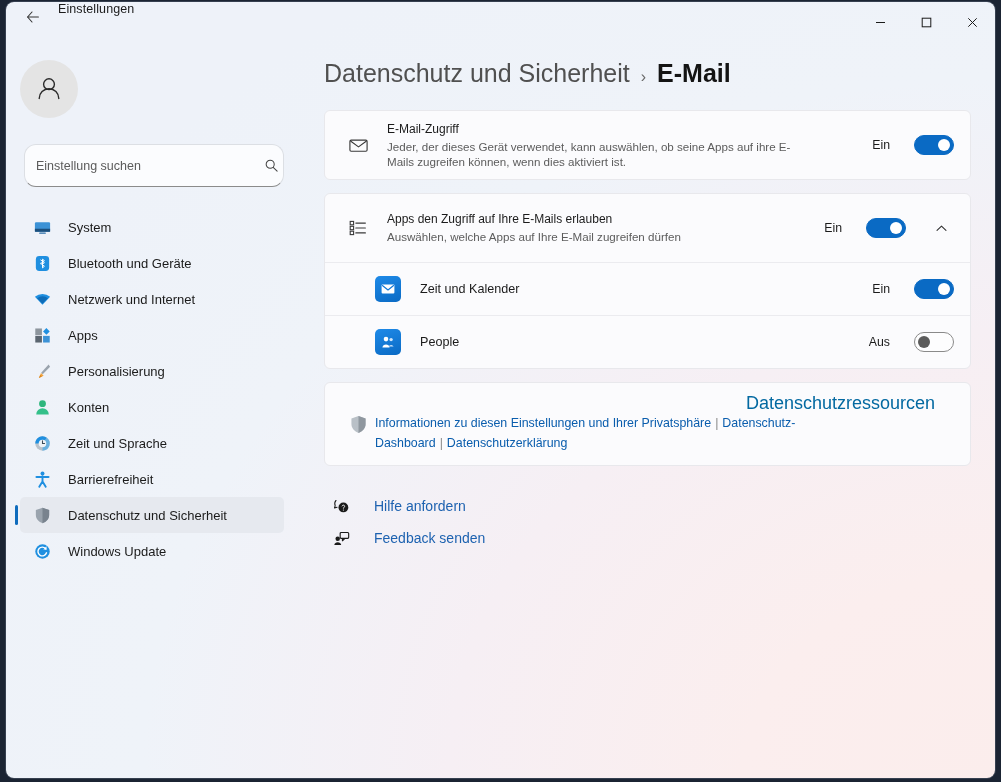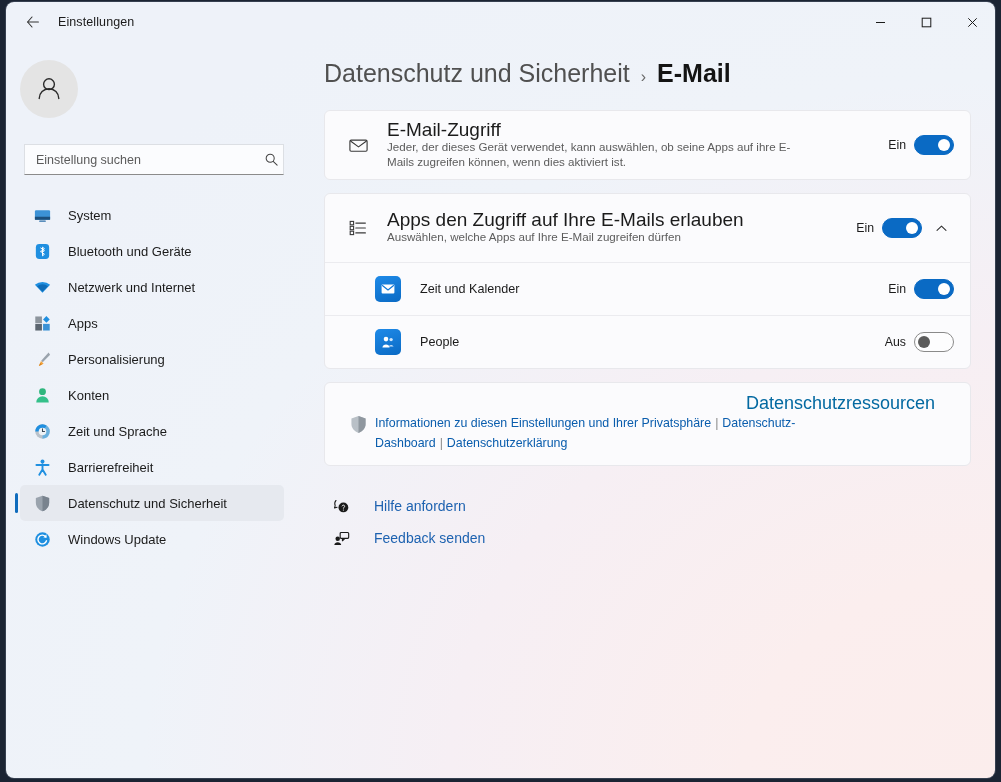--- a/index.html
+++ b/index.html
@@ -29,21 +29,21 @@
     box-shadow: 0 0 0 1px rgba(120,130,150,0.30);
   }
 
   
   #titlebar {
     position: absolute;
     left: 0; top: 0;
     width: 989px;
     height: 40px;
     display: flex;
-    align-items: center;
+    align-items: flex-start;
   }
   #back-button {
     width: 34px; height: 30px;
     margin-left: 10px;
     display: flex; align-items: center; justify-content: center;
     border-radius: 5px;
     cursor: pointer;
   }
   .app-title {
     margin-left: 8px;
@@ -75,25 +75,25 @@
     margin: 6px 0 0 14px;
     width: 58px; height: 58px;
     border-radius: 50%;
     background: #e4e4e4;
     display: flex; align-items: center; justify-content: center;
     cursor: pointer;
   }
   #search-box {
     margin: 26px 0 0 18px;
     width: 260px;
-    height: 31px;
+    height: 43px;
     background: #fbfcfe;
     border: 1px solid #dcdfe4;
     border-bottom: 1px solid #8b8b8b;
-    border-radius: 0;
+    border-radius: 12px;
     display: flex;
     align-items: center;
     padding: 0 4px 0 11px;
     cursor: text;
   }
   #search-input {
     flex: 1;
     border: none;
     outline: none;
     background: transparent;
@@ -182,36 +182,36 @@
     min-height: 52px;
   }
   .row.tall { min-height: 68px; align-items: center; }
   .row-icon {
     width: 34px;
     flex: 0 0 34px;
     display: flex; align-items: center; justify-content: center;
   }
   .row-text { flex: 1; padding: 9px 10px 9px 12px; }
   .row-title {
-    font-size: 19px;
+    font-size: 12px;
     color: #1b1b1b;
     line-height: 17px;
   }
   .row-sub {
     font-size: 11.6px;
     color: #5c5c5c;
     line-height: 15.5px;
     margin-top: 1px;
     max-width: 420px;
   }
   .row-right {
     display: flex;
     align-items: center;
     flex: 0 0 auto;
-    gap: 8px;
+    gap: 24px;
   }
   .state-label {
     font-size: 12.3px;
     color: #1b1b1b;
     min-width: 22px;
     text-align: right;
   }
 
   .toggle {
     width: 40px; height: 20px;

